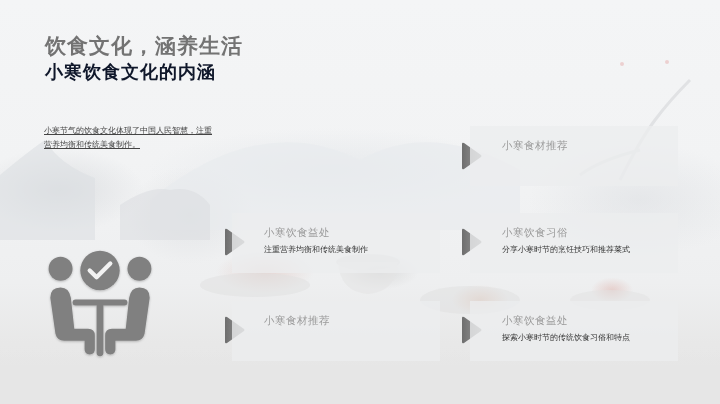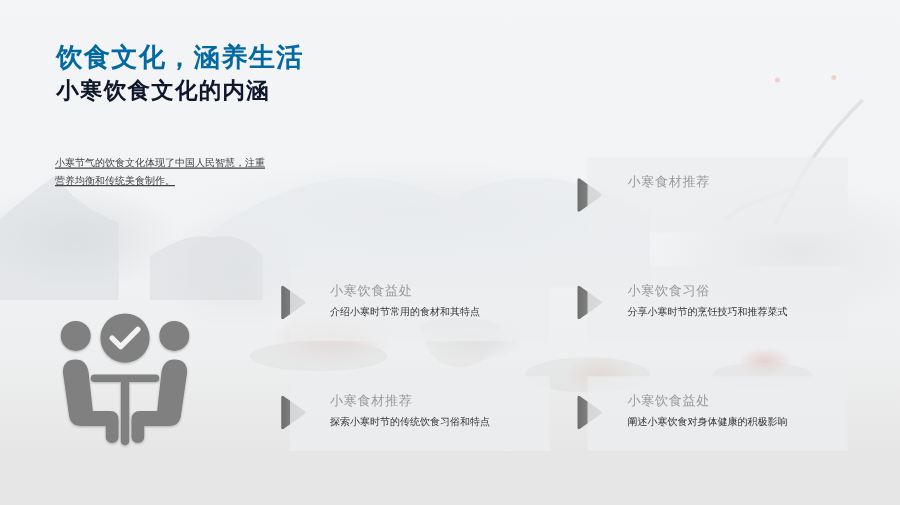--- a/index.html
+++ b/index.html
@@ -21,21 +21,21 @@
         radial-gradient(ellipse 40px 22px at 480px 300px, rgba(220,175,150,0.35), transparent 70%),
         radial-gradient(ellipse 30px 18px at 612px 290px, rgba(215,150,140,0.35), transparent 70%),
         linear-gradient(180deg, #f4f5f6 0%, #f2f3f4 40%, #eeeff0 70%, #e8e8e8 85%, #e6e6e6 100%);
     }
     .bg .bottom {
       position: absolute; left: 0; right: 0; top: 350px; bottom: 0;
       background: linear-gradient(180deg, rgba(232,232,232,0) 0%, #e6e6e6 30%);
     }
     .title1 {
       position: absolute; left: 45px; top: 32px;
-      font-size: 21px; font-weight: bold; color: #0369a1; letter-spacing: 1px;
+      font-size: 21px; font-weight: bold; color: #737373; letter-spacing: 1px;
     }
     .title2 {
       position: absolute; left: 45px; top: 60px;
       font-size: 18px; font-weight: bold; color: #0f172a; letter-spacing: 1px; text-align: center;
     }
     .intro {
       position: absolute; left: 44px; top: 124px; width: 170px;
       font-size: 8px; line-height: 14px; color: #444; text-decoration: underline;
     }
     .people-icon {
@@ -130,44 +130,43 @@
   <div class="card-title">小寒食材推荐</div>
 </div>
 
 <div class="arrow" style="left:223px; top:228px;">
   <svg width="22" height="28">
       <path d="M2 2 Q2 0 4 1 L21 13 Q22 14 21 15 L4 27 Q2 28 2 26 Z" fill="url(#ag)"></path>
     </svg>
 </div>
 <div class="card" style="left:232px; top:213px;">
   <div class="card-title">小寒饮食益处</div>
-  <div class="card-desc">介绍小寒时节常用的食材和其特点</div>
+  <div class="card-desc">注重营养均衡和传统美食制作</div>
 </div>
 
 <div class="arrow" style="left:460px; top:228px;">
   <svg width="22" height="28">
       <path d="M2 2 Q2 0 4 1 L21 13 Q22 14 21 15 L4 27 Q2 28 2 26 Z" fill="url(#ag)"></path>
     </svg>
 </div>
 <div class="card" style="left:470px; top:213px;">
   <div class="card-title">小寒饮食习俗</div>
   <div class="card-desc">分享小寒时节的烹饪技巧和推荐菜式</div>
 </div>
 
 <div class="arrow" style="left:223px; top:316px;">
   <svg width="22" height="28">
       <path d="M2 2 Q2 0 4 1 L21 13 Q22 14 21 15 L4 27 Q2 28 2 26 Z" fill="url(#ag)"></path>
     </svg>
 </div>
 <div class="card" style="left:232px; top:301px;">
   <div class="card-title">小寒食材推荐</div>
-  <div class="card-desc">探索小寒时节的传统饮食习俗和特点</div>
 </div>
 
 <div class="arrow" style="left:460px; top:316px;">
   <svg width="22" height="28">
       <path d="M2 2 Q2 0 4 1 L21 13 Q22 14 21 15 L4 27 Q2 28 2 26 Z" fill="url(#ag)"></path>
     </svg>
 </div>
 <div class="card" style="left:470px; top:301px;">
   <div class="card-title">小寒饮食益处</div>
-  <div class="card-desc">阐述小寒饮食对身体健康的积极影响</div>
+  <div class="card-desc">探索小寒时节的传统饮食习俗和特点</div>
 </div>
 
 </body></html>

